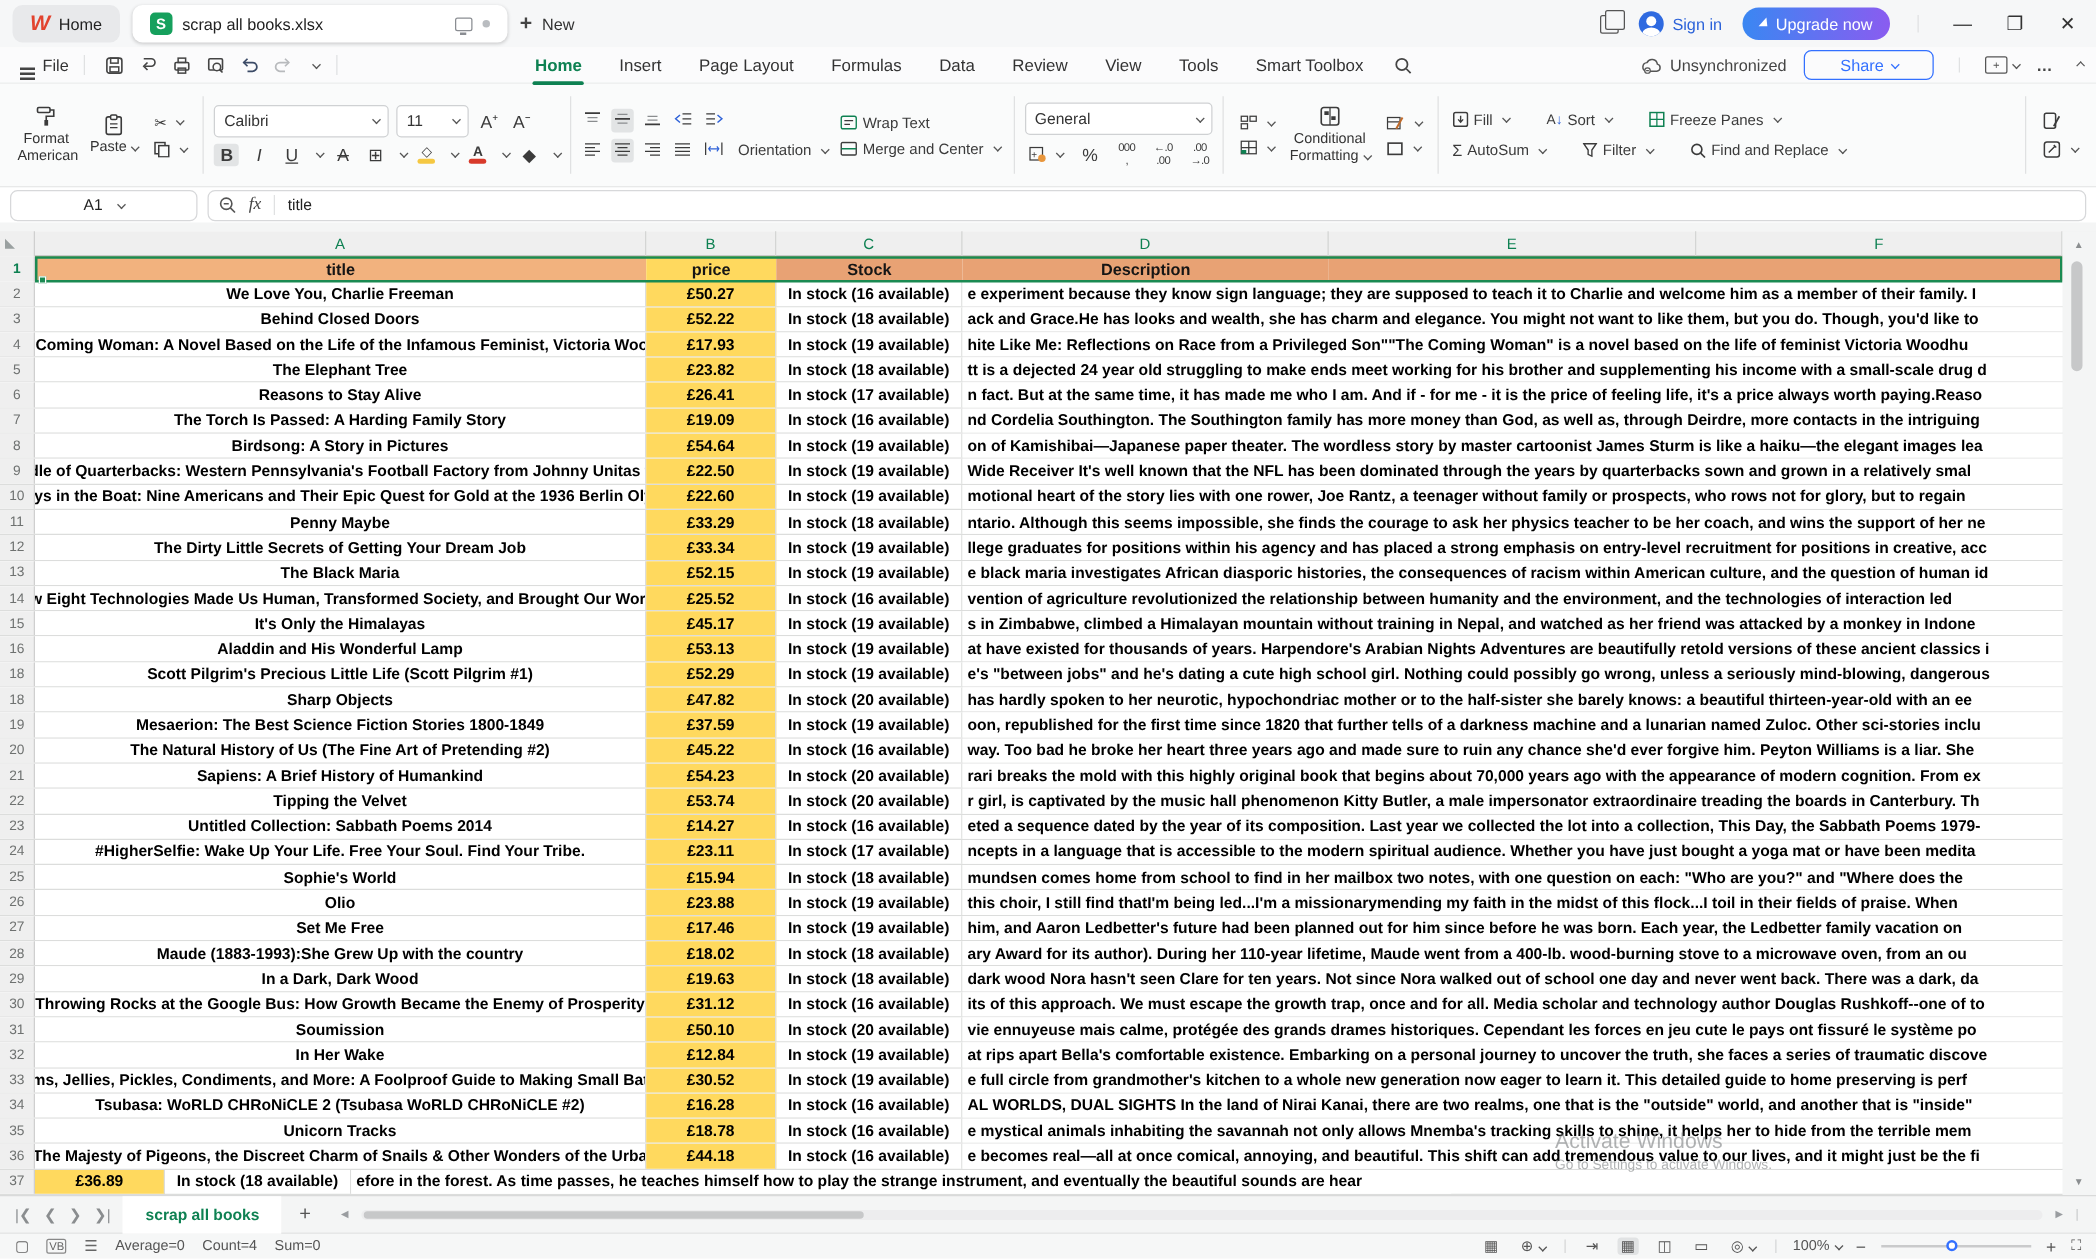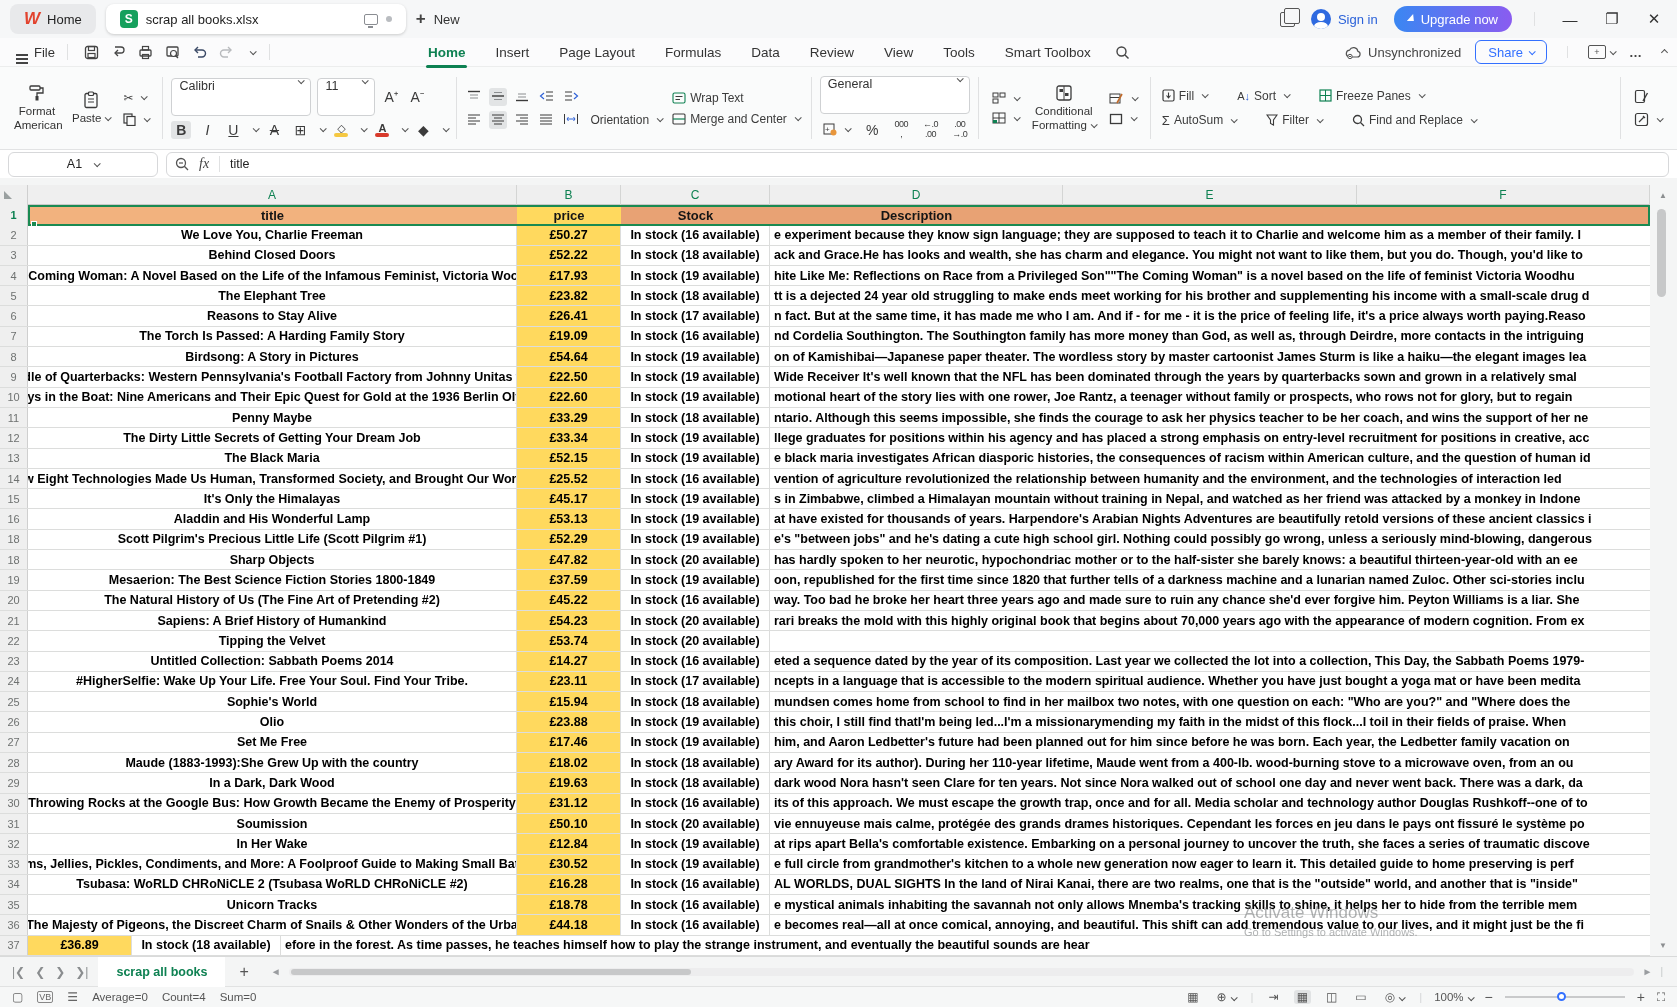--- a/index.html
+++ b/index.html
@@ -43,36 +43,36 @@
   .burger:before{top:-4px}.burger:after{top:4px}
   .qt{display:flex;align-items:center;gap:12px;margin-left:10px;color:#444}
   .qt svg{display:block}
   .mtabs{display:flex;align-items:center;gap:26px;margin-left:150px;font-size:13.5px;color:#333}
   .mtab{padding:3px 2px;position:relative}
   .mtab.active{color:#0e8152;font-weight:bold}
   .mtab.active:after{content:"";position:absolute;left:0;right:0;bottom:-5px;height:3px;background:#0e8152;border-radius:2px}
   .mr-right{margin-left:auto;display:flex;align-items:center;gap:14px}
   .unsync{display:flex;align-items:center;gap:6px;color:#444;font-size:13px}
   .sharebtn{height:24px;border:1px solid #3370ff;color:#3370ff;border-radius:6px;display:flex;
-    align-items:center;padding:0 12px;font-size:13px;gap:2px}
+    align-items:center;padding:0 28px;font-size:13px;gap:2px}
   .sharebtn .chev{border-color:#3370ff}
   .tabplus{width:18px;height:14px;border:1.3px solid #555;border-radius:2px;position:relative;font-size:9px;
     color:#555;text-align:center;line-height:12px}
   .dots{letter-spacing:2px;color:#444;font-weight:bold}
   
   .ribbon{height:84px;background:#fafbfb;border-top:1px solid #eceded;border-bottom:1px solid #e2e3e4;
     display:flex;align-items:stretch;padding:4px 8px;font-size:11.5px;color:#333}
   .bigbtn{display:flex;flex-direction:column;align-items:center;justify-content:center;gap:3px;
     padding:2px 6px;text-align:center;line-height:1.15;border-radius:4px}
   .smcol{display:flex;flex-direction:column;justify-content:center;gap:6px;padding:0 4px}
   .smbtn{display:flex;align-items:center;gap:4px;font-size:12px;color:#3b3b3b;border-radius:3px;padding:1px 3px}
   .grp{display:flex;flex-direction:column;justify-content:center;gap:5px;padding:0 2px}
   .grow-h{display:flex;align-items:center;gap:6px}
-  .select{height:38px;border:1px solid #cfd1d3;border-radius:4px;background:#fff;display:flex;
-    padding:0 7px;font-size:12.5px;gap:6px}
+  .select{height:26px;border:1px solid #cfd1d3;border-radius:4px;background:#fff;display:flex;
+    align-items:center;padding:0 7px;font-size:12.5px;gap:6px}
   .tglyph{font-size:14px;color:#3b3b3b;min-width:20px;text-align:center;padding:1px 2px;border-radius:3px}
   .tglyph.active,.bigbtn.active{background:#e2e4e5}
   .colorbar{display:inline-block;width:14px;height:4px;border-radius:2px;margin-top:-2px}
   .stack2{display:flex;flex-direction:column;gap:1px;align-items:center;line-height:1}
   .mini{font-size:9px;letter-spacing:-.5px}
   .al-ic{padding:2px;border-radius:3px}
   .al-ic.active{background:#e2e4e5}
   
   .fbar{height:28px;display:flex;align-items:center;padding:2px 8px;gap:8px;background:#fff}
   .namebox{width:150px;height:25px;border:1px solid #d7d8da;border-radius:6px;display:flex;align-items:center;
@@ -723,20 +723,21 @@
         <div class="cell ca">Sapiens: A Brief History of Humankind</div>
         <div class="cell cb">£54.23</div>
         <div class="cell cc">In stock (20 available)</div>
         <div class="cell cd">rari breaks the mold with this highly original book that begins about 70,000 years ago with the appearance of modern cognition. From ex</div>
       </div>
       <div class="grow">
         <div class="rnum">22</div>
         <div class="cell ca">Tipping the Velvet</div>
         <div class="cell cb">£53.74</div>
         <div class="cell cc">In stock (20 available)</div>
+        <div class="cell cd">r girl, is captivated by the music hall phenomenon Kitty Butler, a male impersonator extraordinaire treading the boards in Canterbury. Th</div>
       </div>
       <div class="grow">
         <div class="rnum">23</div>
         <div class="cell ca">Untitled Collection: Sabbath Poems 2014</div>
         <div class="cell cb">£14.27</div>
         <div class="cell cc">In stock (16 available)</div>
         <div class="cell cd">eted a sequence dated by the year of its composition. Last year we collected the lot into a collection, This Day, the Sabbath Poems 1979-</div>
       </div>
       <div class="grow">
         <div class="rnum">24</div>
@@ -785,21 +786,21 @@
         <div class="cell ca">Throwing Rocks at the Google Bus: How Growth Became the Enemy of Prosperity</div>
         <div class="cell cb">£31.12</div>
         <div class="cell cc">In stock (16 available)</div>
         <div class="cell cd">its of this approach. We must escape the growth trap, once and for all. Media scholar and technology author Douglas Rushkoff--one of to</div>
       </div>
       <div class="grow">
         <div class="rnum">31</div>
         <div class="cell ca">Soumission</div>
         <div class="cell cb">£50.10</div>
         <div class="cell cc">In stock (20 available)</div>
-        <div class="cell cd">vie ennuyeuse mais calme, protégée des grands drames historiques. Cependant les forces en jeu dans le pays ont fissuré le système po</div>
+        <div class="cell cd">vie ennuyeuse mais calme, protégée des grands drames historiques. Cependant les forces en jeu cute le pays ont fissuré le système po</div>
       </div>
       <div class="grow">
         <div class="rnum">32</div>
         <div class="cell ca">In Her Wake</div>
         <div class="cell cb">£12.84</div>
         <div class="cell cc">In stock (19 available)</div>
         <div class="cell cd">at rips apart Bella's comfortable existence. Embarking on a personal journey to uncover the truth, she faces a series of traumatic discove</div>
       </div>
       <div class="grow">
         <div class="rnum">33</div>

